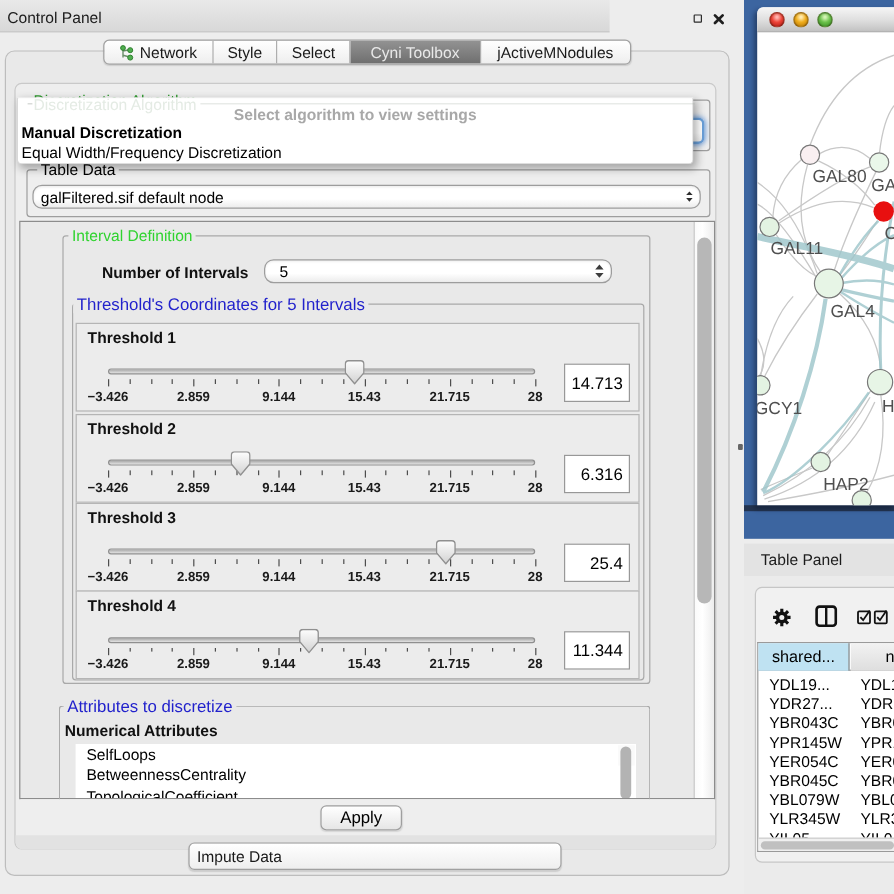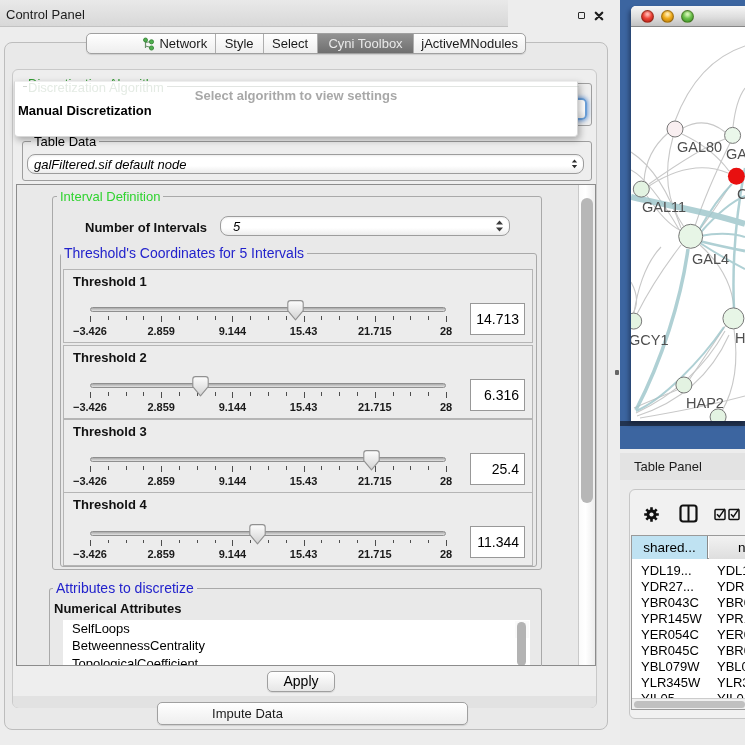--- a/index.html
+++ b/index.html
@@ -12,35 +12,35 @@
 #float-ic { position:absolute; left:578px; top:12px; width:7px; height:7px; border:1.5px solid #2b2b2b; border-radius:1px; }
 
 #outerpanel { position:absolute; left:4px; top:42px; width:604px; height:688px;
   background:#e9e9e9; border:1px solid #bdbdbd; border-radius:8px; }
 
 
 .seg { position:absolute; display:flex; border:1px solid #a0a0a0; border-radius:5px;
   overflow:hidden; background:linear-gradient(#ffffff,#eeeeee); box-shadow:0 1px 1px rgba(0,0,0,0.12); }
 .seg > div { font-size:13px; color:#1a1a1a; display:flex; align-items:center; justify-content:center;
   border-left:1px solid #aeaeae; white-space:nowrap; }
-.seg > div:first-child { border-left:none;margin-left:48px; }
+.seg > div:first-child { border-left:none; }
 .seg > div.sel { background:linear-gradient(#929292,#6f6f6f); color:#e9e9e9; }
 #toptabs { left:86px; top:33px; width:440px; height:21px; }
 #bottabs { left:157px; top:702px; width:311px; height:23px; }
 
 #subpanel { position:absolute; left:12px; top:69px; width:585px; height:639px;
   background:#eeeeee; border:1px solid #c9c9c9; border-radius:6px; }
 
 .group { position:absolute; border:1px solid #9e9e9e; border-radius:3px; }
 .gtitle { position:absolute; top:-8px; font-size:13px; padding:0 3px; line-height:15px; }
 
 
 .combo { position:absolute; background:linear-gradient(#ffffff 60%,#ececec); border:1px solid #9d9d9d; border-radius:8px;
   font-size:13px; color:#000; display:flex; align-items:center; padding-left:6px;
-  box-shadow:inset 0 1px 2px rgba(0,0,0,0.08);font-style:italic; }
+  box-shadow:inset 0 1px 2px rgba(0,0,0,0.08); }
 .arr { position:absolute; right:5px; top:50%; transform:translateY(-50%); }
 
 
 #scrollpane { position:absolute; left:16px; top:184px; width:580px; height:482px;
   background:#e9e9e9; border:1px solid #8c8c8c; }
 #vsb { position:absolute; right:0; top:0; width:17px; height:100%;
   background:linear-gradient(90deg,#fafafa,#ffffff 40%,#ededed); border-left:1px solid #c9c9c9; }
 #vsb .th { position:absolute; left:2px; top:13px; width:12px; height:305px; background:#b7b7b7; border-radius:6px; }
 
 
@@ -356,20 +356,21 @@
   <div style="width:83px">Impute Data</div>
 </div>
 
 
 <div id="popup">
   <div style="position:absolute;left:13px;top:-2px;font-size:13px;color:#e4ebe4">Discretization Algorithm</div>
   <div style="position:absolute;left:8px;top:4px;width:4px;height:1px;background:rgba(150,160,150,0.45)"></div>
   <div style="position:absolute;left:152px;top:4px;width:412px;height:1px;background:rgba(160,168,160,0.3)"></div>
   <div class="hint">Select algorithm to view settings</div>
   <div class="it1">Manual Discretization</div>
+  <div class="it2">Equal Width/Frequency Discretization</div>
 </div>
 
 
 <div class="abs" style="left:615px;top:370px;width:4px;height:5px;background:#666;border-radius:1px"></div>
 
 
 <div id="bluebg"></div>
 <div id="winshadow"></div>
 <div id="netwin"></div>
 

